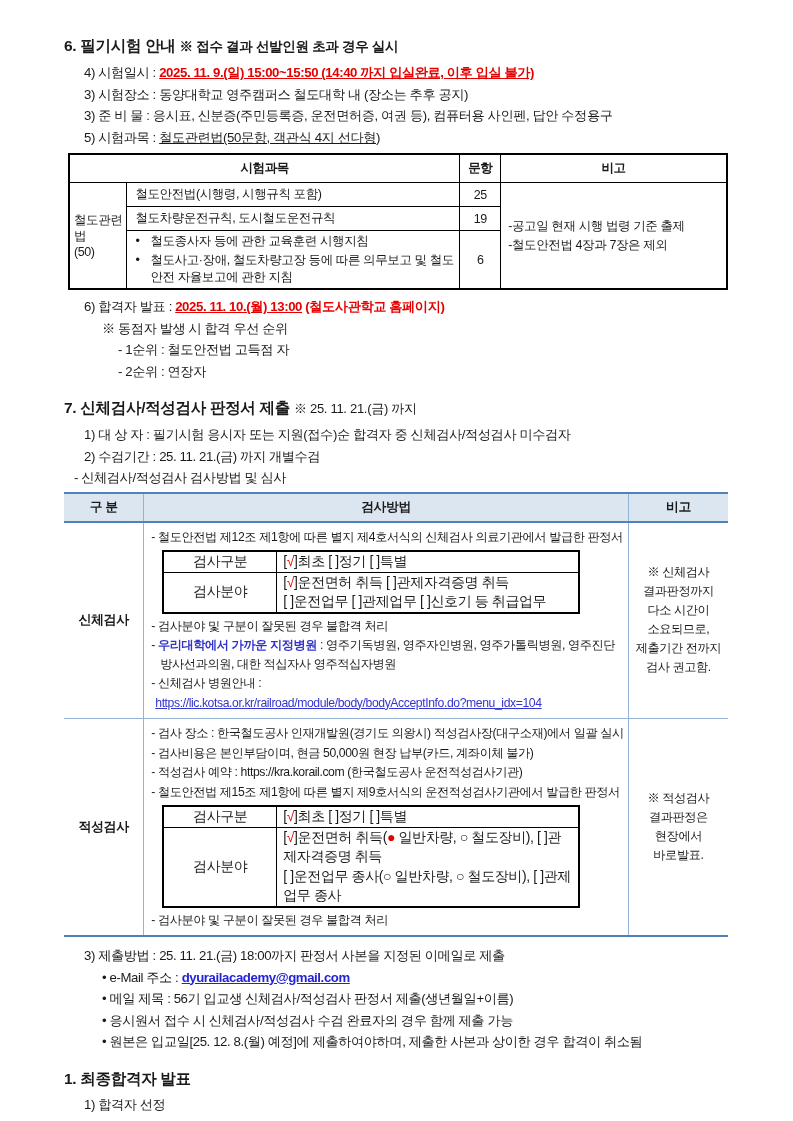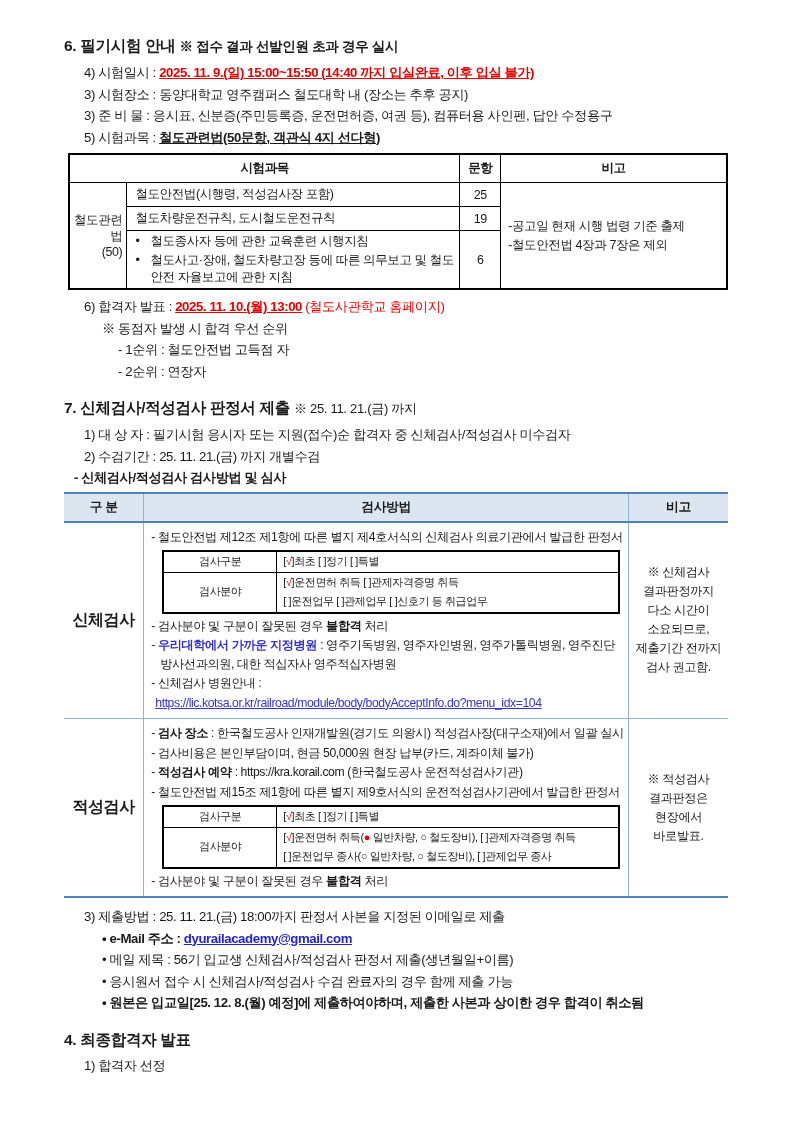--- a/index.html
+++ b/index.html
@@ -11,58 +11,58 @@
   
   .h1{font-size:15.5px;font-weight:bold;letter-spacing:-0.3px;margin-bottom:4px;line-height:23px;}
   .h1 .h-note{font-size:13.5px;}
   .h1 .h-note-reg{font-size:13px;font-weight:normal;}
   .line{font-size:13.2px;line-height:21.5px;letter-spacing:-0.4px;white-space:nowrap;}
   .ind1{padding-left:20px;}
   .ind2{padding-left:38px;}
   .ind3{padding-left:54px;}
 
   
-  .b{font-weight:bold;}
+  .b{font-weight:normal;}
   .r{color:#e60000;}
-  .rb{color:#e60000;font-weight:normal;}
+  .rb{color:#e60000;font-weight:bold;}
   .rbu{color:#e60000;font-weight:bold;text-decoration:underline;}
-  .bu{font-weight:bold;text-decoration:underline;}
+  .bu{font-weight:normal;text-decoration:underline;}
   .pb{color:#3333cc;font-weight:bold;}
 
   a.doc-link{color:#3434cf;text-decoration:underline;cursor:pointer;}
   a.doc-link-bold{color:#2222d6;font-weight:bold;text-decoration:underline;cursor:pointer;}
 
   
   table.t1{border-collapse:collapse;width:660px;margin:5px 0 6px 4px;
            font-size:12.5px;letter-spacing:-0.4px;border:2px solid #000;}
   .t1 th,.t1 td{border:1px solid #000;padding:1px 4px;}
   .t1 th{font-weight:bold;text-align:center;height:25px;}
-  .t1 td.cat{text-align:right;white-space:pre-line;line-height:16px;}
+  .t1 td.cat{text-align:left;white-space:pre-line;line-height:16px;}
   .t1 td.subj{padding-left:8px;height:21px;}
   .t1 td.cnt{text-align:center;}
   .t1 td.note1{white-space:pre-line;line-height:19px;padding-left:7px;vertical-align:middle;}
   .bullet-line{display:flex;line-height:17px;padding:1px 0;}
   .bullet-line .bl-dot{width:15px;flex:none;}
   .bullet-line .bl-txt{flex:1;word-break:break-all;}
 
   
   table.t2{border-collapse:collapse;width:664px;font-size:12.2px;letter-spacing:-0.4px;
            margin:3px 0 8px 0;border-top:2px solid #4f81bd;border-bottom:2px solid #4f81bd;}
   .t2 th,.t2 td{border:1px solid #95b3d7;margin-top:32px;}
   .t2 tr>*:first-child{border-left:none;}
   .t2 tr>*:last-child{border-right:none;}
   .t2 th{background:#dce6f1;font-weight:bold;height:25px;text-align:center;border-top:none;
          border-bottom:2px solid #4f81bd;font-size:12.8px;}
-  .t2 td.type{text-align:center;font-weight:bold;font-size:16px;}
+  .t2 td.type{text-align:center;font-weight:bold;font-size:13px;}
   .t2 td.method{padding:5px 4px 5px 7px;vertical-align:top;}
   .t2 td.note2{text-align:center;white-space:pre-line;line-height:19px;font-size:12.2px;padding:2px;}
   .mline{line-height:19.5px;white-space:nowrap;}
   .mline.hang{white-space:normal;padding-left:9px;text-indent:-9px;line-height:19px;}
   table.inner{border-collapse:collapse;border:2px solid #000;margin:3px 0 3px 11px;
-              width:458px;font-size:11px;}
+              width:418px;font-size:14px;}
   .inner td{border:1px solid #000;padding:0 6px;line-height:19.5px;}
   .inner td.ilabel{width:100px;text-align:center;}.gap14{height:14px;}
 </style>
 </head>
 <body>
 
 <div class="page">
 
   <div class="h1">
     <span>6. 필기시험 안내</span>
@@ -82,21 +82,21 @@
       </colgroup>
     <tbody>
         <tr>
       <th colspan="2">시험과목</th>
       <th>문항</th>
       <th>비고</th>
     </tr>
     <tr>
       <td class="cat" rowspan="3">철도관련법
 (50)</td>
-      <td class="subj">철도안전법(시행령, 적성검사장 포함)</td>
+      <td class="subj">철도안전법(시행령, 시행규칙 포함)</td>
       <td class="cnt">25</td>
       <td class="note1" rowspan="3">-공고일 현재 시행 법령 기준 출제
 -철도안전법 4장과 7장은 제외</td>
     </tr>
     <tr>
       <td class="subj">철도차량운전규칙, 도시철도운전규칙</td>
       <td class="cnt">19</td>
     </tr>
     <tr>
       <td class="subj">
@@ -209,16 +209,16 @@
   <div class="line ind1">3) 제출방법 : 25. 11. 21.(금) 18:00까지 판정서 사본을 지정된 이메일로 제출</div>
   <div class="line ind2">
     <span class="b">• e-Mail 주소 : </span><a class="doc-link-bold">dyurailacademy@gmail.com</a>
   </div>
   <div class="line ind2">• 메일 제목 : 56기 입교생 신체검사/적성검사 판정서 제출(생년월일+이름)</div>
   <div class="line ind2">• 응시원서 접수 시 신체검사/적성검사 수검 완료자의 경우 함께 제출 가능</div>
   <div class="line ind2"><span class="b">• 원본은 입교일[25. 12. 8.(월) 예정]에 제출하여야하며, 제출한 사본과 상이한 경우 합격이 취소됨</span></div>
 
   <div class="gap14"></div>
 
-  <div class="h1">4. 최종합격자 발표</div>
+  <div class="h1">1. 최종합격자 발표</div>
   <div class="line ind1">1) 합격자 선정</div>
 
 </div>
 
 </body></html>

